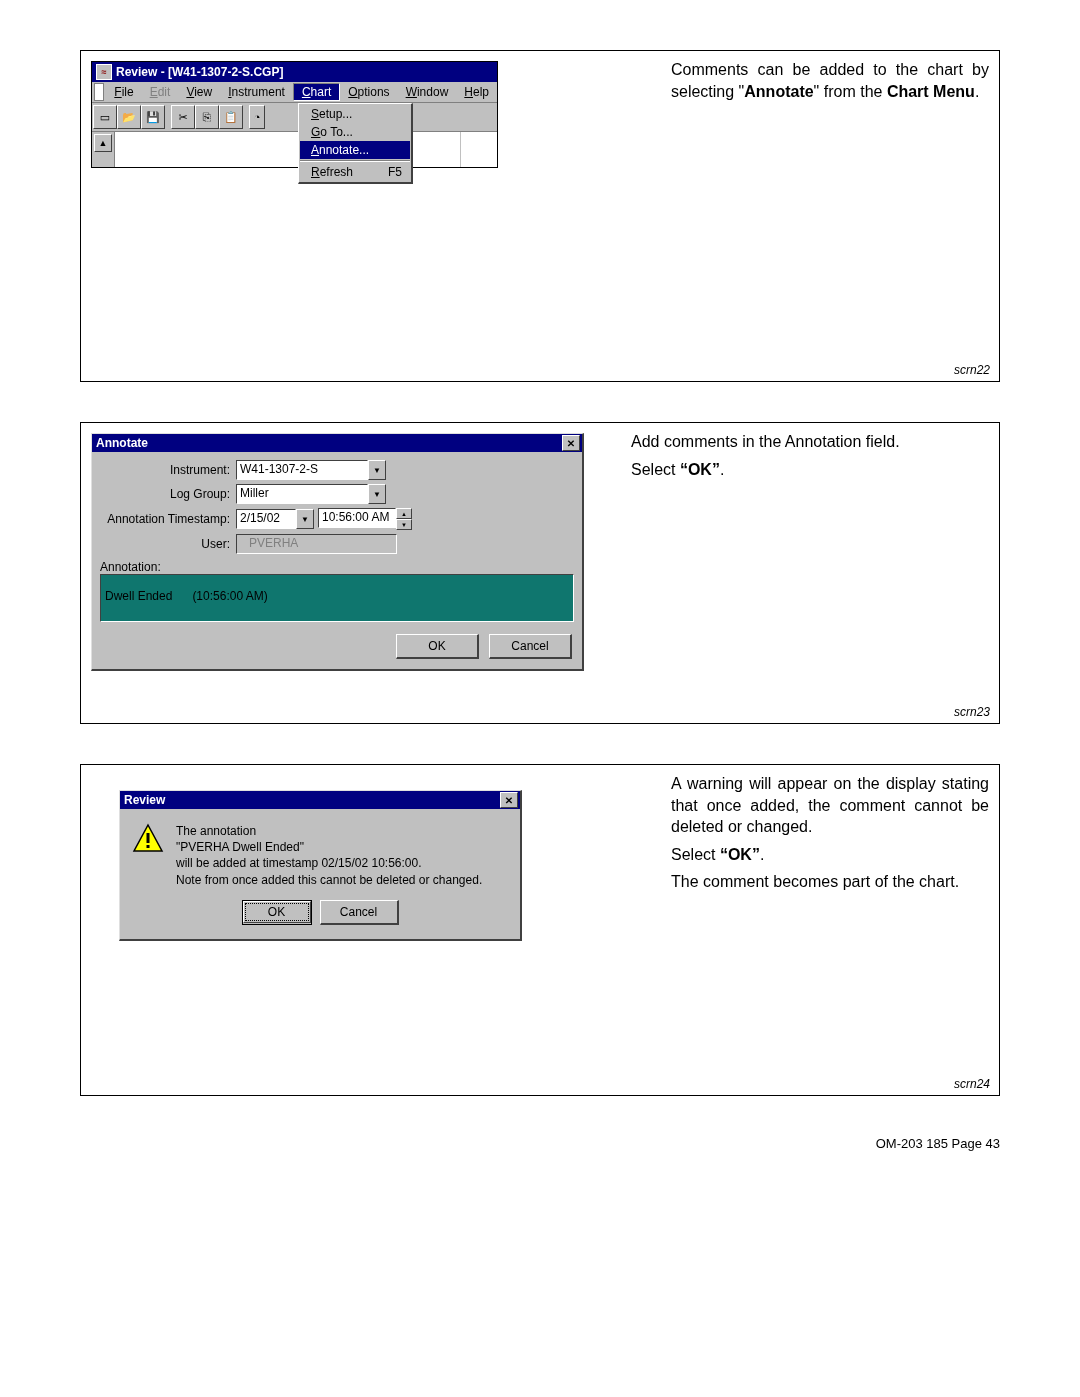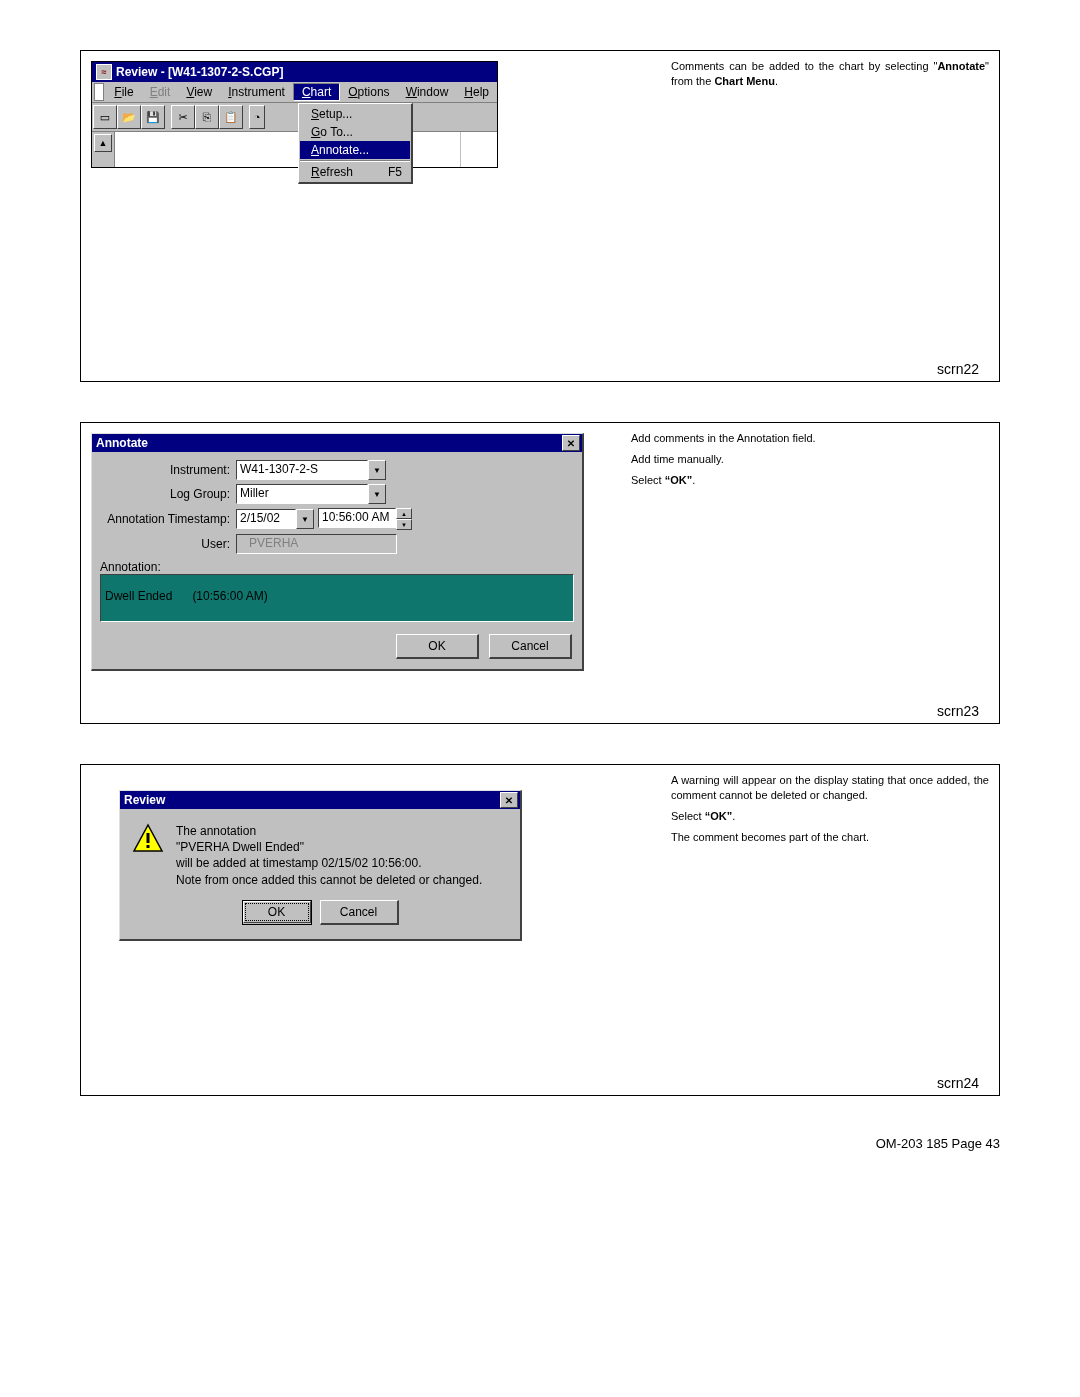--- a/index.html
+++ b/index.html
@@ -22,30 +22,31 @@
     min-height: 320px;
   }
   .panel-left {
     flex: 0 0 560px;
     padding: 10px 0 10px 10px;
     position: relative;
   }
   .panel-right {
     flex: 1;
     padding: 8px 10px 8px 20px;
-    font-size: 11px;
+    font-size: 16px;
     line-height: 1.35;
     text-align: justify;
   }
   .scrn-label {
     position: absolute;
     bottom: 4px;
-    right: 20px;
-    font-size: 14px;
+    right: 9px;
+    font-size: 12px;
     color: #000;
+    font-style: italic;
   }
   .footer {
     text-align: right;
     font-size: 13px;
     margin-top: 10px;
   }
 
   
   .win1 {
     width: 405px;
@@ -392,21 +393,20 @@
           <span>(10:56:00 AM)</span>
         </div>
         <div class="btn-row">
           <div class="raised-btn">OK</div>
           <div class="raised-btn">Cancel</div>
         </div>
       </div>
     </div>
     <div class="panel-right">
       <div style="margin-bottom:6px;">Add comments in the Annotation field.</div>
-      <div style="margin-bottom:6px;">Add time manually.</div>
       <div><span>Select </span><b>“OK”</b><span>.</span></div>
     </div>
     <div class="scrn-label">scrn23</div>
   </div>
 
   <div class="panel" style="min-height:330px;">
     <div class="panel-left dlg3-wrap" style="flex-basis:560px;">
       <div class="dlg3">
         <div class="dlg-title">
           <span>Review</span>

